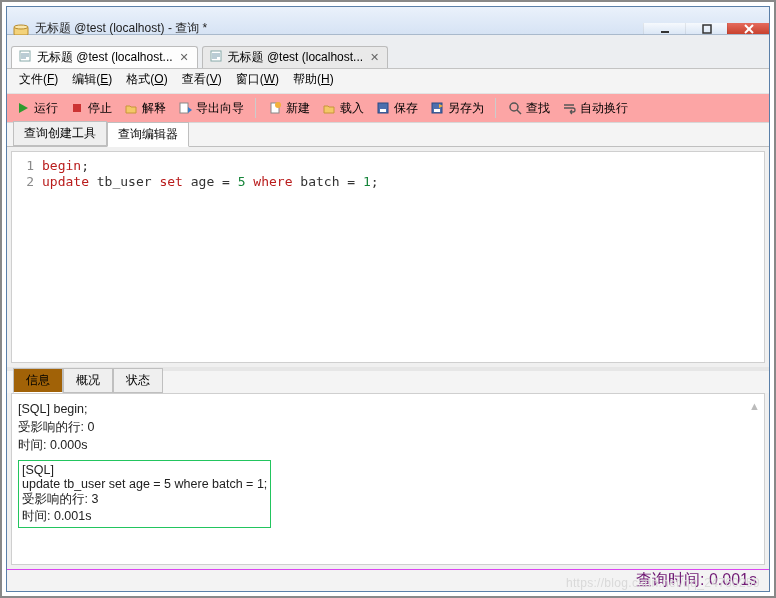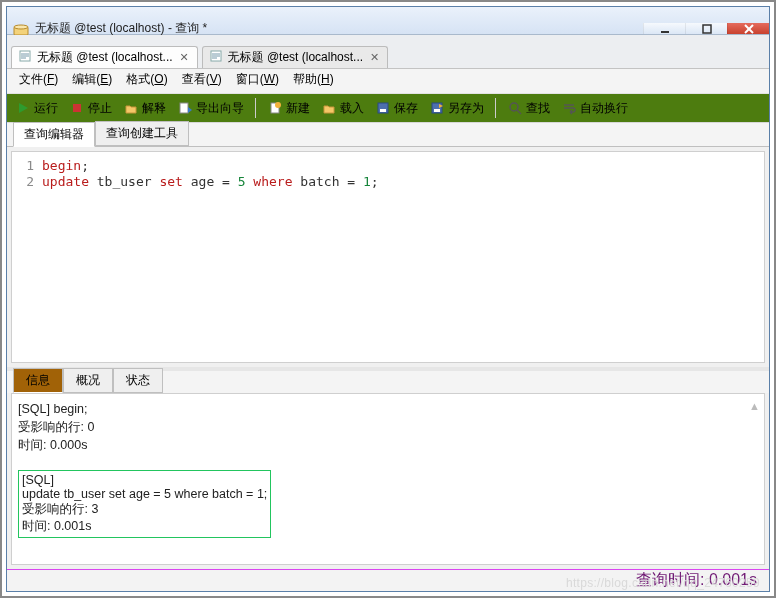--- a/index.html
+++ b/index.html
@@ -14,40 +14,40 @@
   .winbtn.close { background:linear-gradient(#e56b5d,#c8412e); }
   .winbtn svg { display:block; }
   .doc-tabs { height:34px; background:#eceef1; display:flex; align-items:flex-end; padding:3px 4px 0 4px; gap:4px; border-bottom:1px solid #c3c3c3; }
   .doc-tab { height:22px; display:flex; align-items:center; padding:0 6px; border:1px solid #bcbcbc; border-bottom:none; background:#fdfdfd; border-radius:3px 3px 0 0; gap:5px; max-width:200px; }
   .doc-tab.inactive { background:#e9e9e9; }
   .doc-tab .lbl { white-space:nowrap; overflow:hidden; text-overflow:ellipsis; max-width:140px; }
   .tabx { width:13px; height:13px; display:flex; align-items:center; justify-content:center; color:#666; font-size:11px; cursor:pointer; }
   .menubar { height:24px; display:flex; align-items:flex-start; padding:0 6px; gap:2px; background:#f4f4f4; }
   .menuitem { padding:2px 6px; cursor:default; }
   .menuitem u { text-decoration:underline; }
-  .toolbar { height:30px; display:flex; align-items:center; padding:0 4px; gap:3px; background:#4d7c0f; border-top:1px solid #e3e3e3; border-bottom:1px solid #d7d7d7; }
+  .toolbar { height:30px; display:flex; align-items:center; padding:0 4px; gap:3px; background:#fca5a5; border-top:1px solid #e3e3e3; border-bottom:1px solid #d7d7d7; }
   .tbtn { display:flex; align-items:center; gap:3px; padding:2px 4px; cursor:default; }
   .tbtn .ic { width:16px; height:16px; display:flex; align-items:center; justify-content:center; }
   .sep { width:1px; height:20px; background:#ccc; margin:0 4px; }
   .inner-tabs { height:24px; display:flex; align-items:flex-end; padding:4px 6px 0 6px; gap:0; border-bottom:1px solid #bfbfbf; background:#f4f4f4; }
   .itab { padding:3px 10px; border:1px solid #bfbfbf; background:#efefef; font-size:12px; }
   .itab.active { background:#fff; border-bottom:1px solid #fff; position:relative; top:1px; }
   .editor-area { flex:1 1 auto; display:flex; background:#fff; margin:4px; border:1px solid #cfcfcf; padding:6px 0; min-height:0; }
   .gutter { width:30px; text-align:right; color:#8a8a8a; font-family:Consolas,monospace; font-size:13px; padding-right:8px; user-select:none; }
   .gutter div { height:16px; line-height:16px; }
   .code { font-family:Consolas,monospace; font-size:13px; color:#333; white-space:pre; }
   .code div { height:16px; line-height:16px; }
   .kw { color:#b91c1c; }
   .num { color:#16853a; }
   .split { height:4px; background:#e6e6e6; cursor:row-resize; }
   .output-tabs { height:22px; display:flex; align-items:flex-end; padding:0 6px; background:#f4f4f4; }
   .otab { padding:3px 12px; border:1px solid #bfbfbf; background:#efefef; font-size:12px; }
   .otab.active { background:#a16207; border-bottom:1px solid #fff; }
   .output { flex:0 0 172px; background:#fff; margin:0 4px 4px 4px; border:1px solid #cfcfcf; padding:6px 20px 6px 6px; font-size:12.5px; color:#222; position:relative; overflow:hidden; }
-  .output .block { margin-bottom:16px; line-height:1.45; }
+  .output .block { margin-bottom:6px; line-height:1.45; }
   .output .hl { border:1px solid #22c55e; padding:2px 3px; display:inline-block; }
   .statusbar { height:22px; background:#f3f3f3; border-top:1px solid #d946ef; display:flex; align-items:center; justify-content:flex-end; padding:0 12px; font-size:16px; color:#701a75; }
   .watermark { position:absolute; right:14px; bottom:6px; color:#d9d9d9; font-size:12px; letter-spacing:.3px; pointer-events:none; }
   .scrollhint { position:absolute; right:4px; top:6px; color:#bbb; font-size:11px; }
 </style>
 </head>
 <body>
 
 <div class="outer-wrap">
 <div class="window">
@@ -193,22 +193,22 @@
           <span class="ic">
             <svg width="14" height="14">
               <path d="M2 4h10M2 7h9a2 2 0 010 4H8m0 0l2-2m-2 2l2 2" fill="none" stroke="#555" stroke-width="1.3"></path>
             </svg>
           </span>
           <span>自动换行</span>
         </div>
   </div>
 
   <div class="inner-tabs">
+    <div class="itab">查询创建工具</div>
     <div class="itab active">查询编辑器</div>
-    <div class="itab">查询创建工具</div>
   </div>
 
   <div class="editor-area">
     <div class="gutter">
       <div>1</div>
       <div>2</div>
     </div>
     <div class="code" id="code-lines"><div><span class="kw">begin</span><span>;</span></div><div><span class="kw">update</span><span> tb_user </span><span class="kw">set</span><span> age = </span><span class="num">5</span><span> </span><span class="kw">where</span><span> batch = </span><span class="num">1</span><span>;</span></div></div>
   </div>
 

